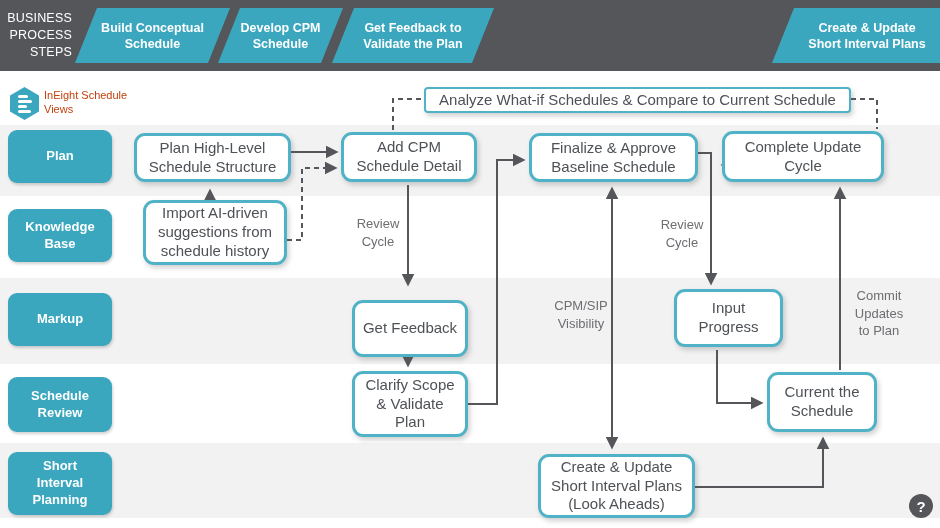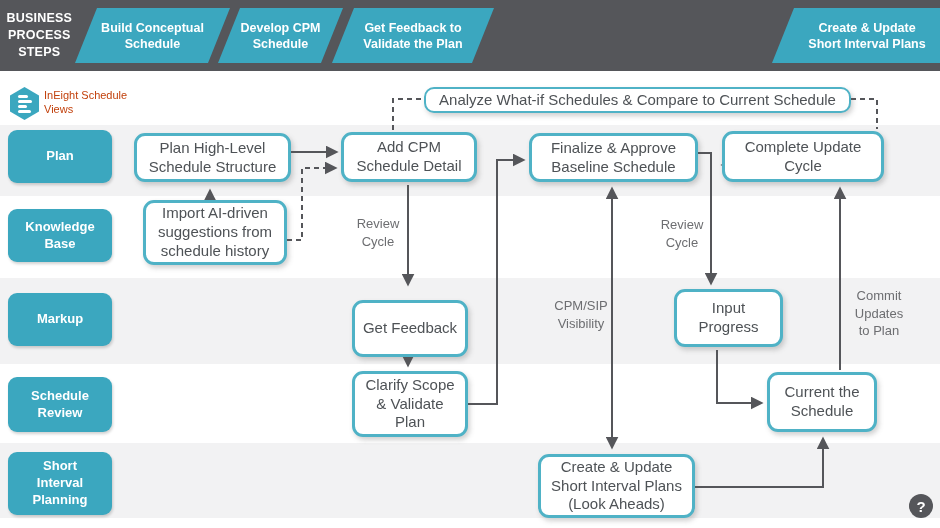--- a/index.html
+++ b/index.html
@@ -9,21 +9,21 @@
     -webkit-font-smoothing:antialiased;
   }
   
   .top-bar{
     position:absolute;left:0;top:0;width:940px;height:71px;
     background:#55565A;overflow:hidden;
   }
   .bps-label{
     position:absolute;left:0;top:0;width:72px;height:100%;
     display:flex;align-items:center;justify-content:flex-end;
-    text-align:center;color:#fff;font-weight:bold;font-size:12.5px;
+    text-align:right;color:#fff;font-weight:normal;font-size:12.5px;
     line-height:1.35;white-space:pre-line;letter-spacing:.2px;
   }
   .chevron{
     position:absolute;top:8px;height:55px;background:#3BA7BF;
     clip-path:polygon(22px 0,100% 0,calc(100% - 22px) 100%,0 100%);
     display:flex;align-items:center;justify-content:center;
     color:#fff;font-weight:bold;font-size:12.5px;line-height:1.28;
     text-align:center;white-space:pre-line;
   }
   #c1{left:75px;width:155px}
@@ -63,21 +63,21 @@
   #lane-markup{top:293px;height:53px}
   #lane-sr{top:377px;height:55px}
   #lane-sip{top:452px;height:63px}
   
   .fbox{
     position:absolute;background:#fff;border:3px solid #4FB2C6;border-radius:11px;
     display:flex;align-items:center;justify-content:center;text-align:center;
     color:#4E5256;font-size:15px;line-height:1.25;white-space:pre-line;
     box-sizing:border-box;box-shadow:2px 3px 5px rgba(88,89,91,.28);
   }
-  #bx-analyze{left:424px;top:87px;width:427px;height:26px;border-width:2.5px;border-radius:10px;}
+  #bx-analyze{left:424px;top:87px;width:427px;height:26px;border-width:2.5px;border-radius:4px;}
   #bx-plan-high{left:134px;top:133px;width:157px;height:49px}
   #bx-import-ai{left:143px;top:200px;width:144px;height:65px}
   #bx-add-cpm{left:341px;top:132px;width:136px;height:50px}
   #bx-finalize{left:529px;top:133px;width:169px;height:49px}
   #bx-complete{left:722px;top:131px;width:162px;height:51px}
   #bx-get-feedback{left:352px;top:300px;width:116px;height:57px}
   #bx-clarify{left:352px;top:371px;width:116px;height:66px}
   #bx-input-progress{left:674px;top:289px;width:109px;height:58px}
   #bx-update-schedule{left:767px;top:372px;width:110px;height:60px}
   #bx-create-sip{left:538px;top:454px;width:157px;height:64px}

